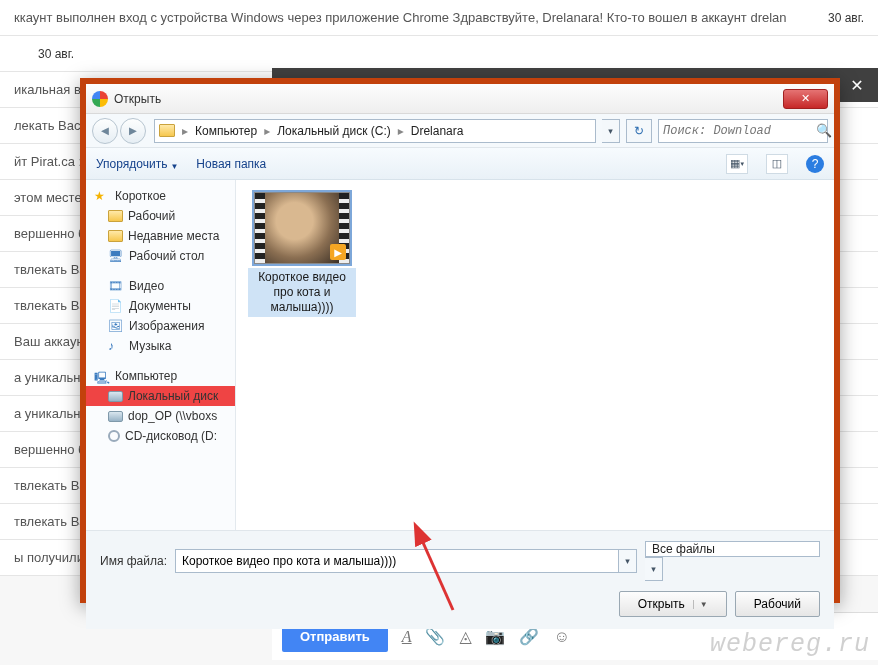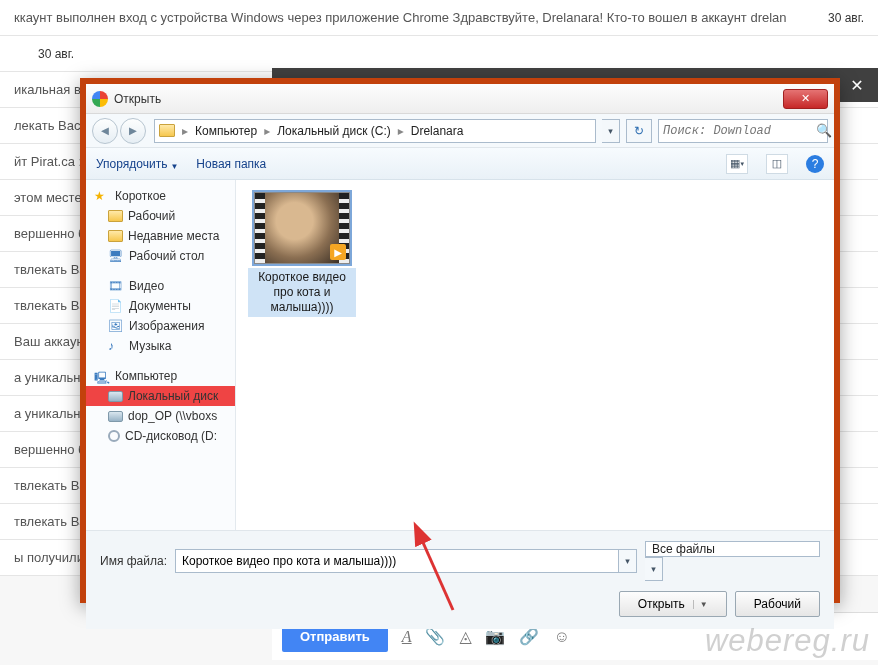--- a/index.html
+++ b/index.html
@@ -78,21 +78,21 @@
   .filter .sel { flex: 1; height: 24px; border: 1px solid #abc; background: #fff; padding: 0 6px; font-size: 12px; display: flex; align-items: center; }
   .filter .dd { width: 18px; height: 24px; border: 1px solid #abc; border-left: none; background: #f4f8fb; display: flex; align-items: center; justify-content: center; font-size: 9px; color: #456; cursor: pointer; }
   .row2 { display: flex; justify-content: flex-end; gap: 8px; }
   .btn { height: 26px; border: 1px solid #9aa8b3; background: linear-gradient(#fdfdfd,#e6e6e6); font-size: 12px; padding: 0 18px; cursor: pointer; border-radius: 2px; display: flex; align-items: center; gap: 4px; }
   .btn .dd-s { font-size: 8px; color: #555; border-left: 1px solid #bbb; padding-left: 6px; margin-left: 4px; }
 
   
   .arrow { position: absolute; left: 413px; top: 530px; pointer-events: none; }
   .arrow svg { overflow: visible; }
 
-  .watermark { position: absolute; right: 8px; bottom: 6px; font-size: 31px; font-style: italic; color: rgba(120,120,120,.35); font-family: Liberation Sans, sans-serif; letter-spacing: 1px; }
+  .watermark { position: absolute; right: 8px; bottom: 6px; font-size: 25px; font-style: italic; color: rgba(120,120,120,.35); font-family: Liberation Mono, monospace; letter-spacing: 1px; }
 </style>
 </head>
 <body>
 
 <div class="bg-rows">
   <div class="bg-row">
       <span class="snippet">ккаунт выполнен вход с устройства Windows через приложение Chrome Здравствуйте, Drelanara! Кто-то вошел в аккаунт drelan</span>
       <span class="date">30 авг.</span>
     </div>
   <div class="bg-row">

